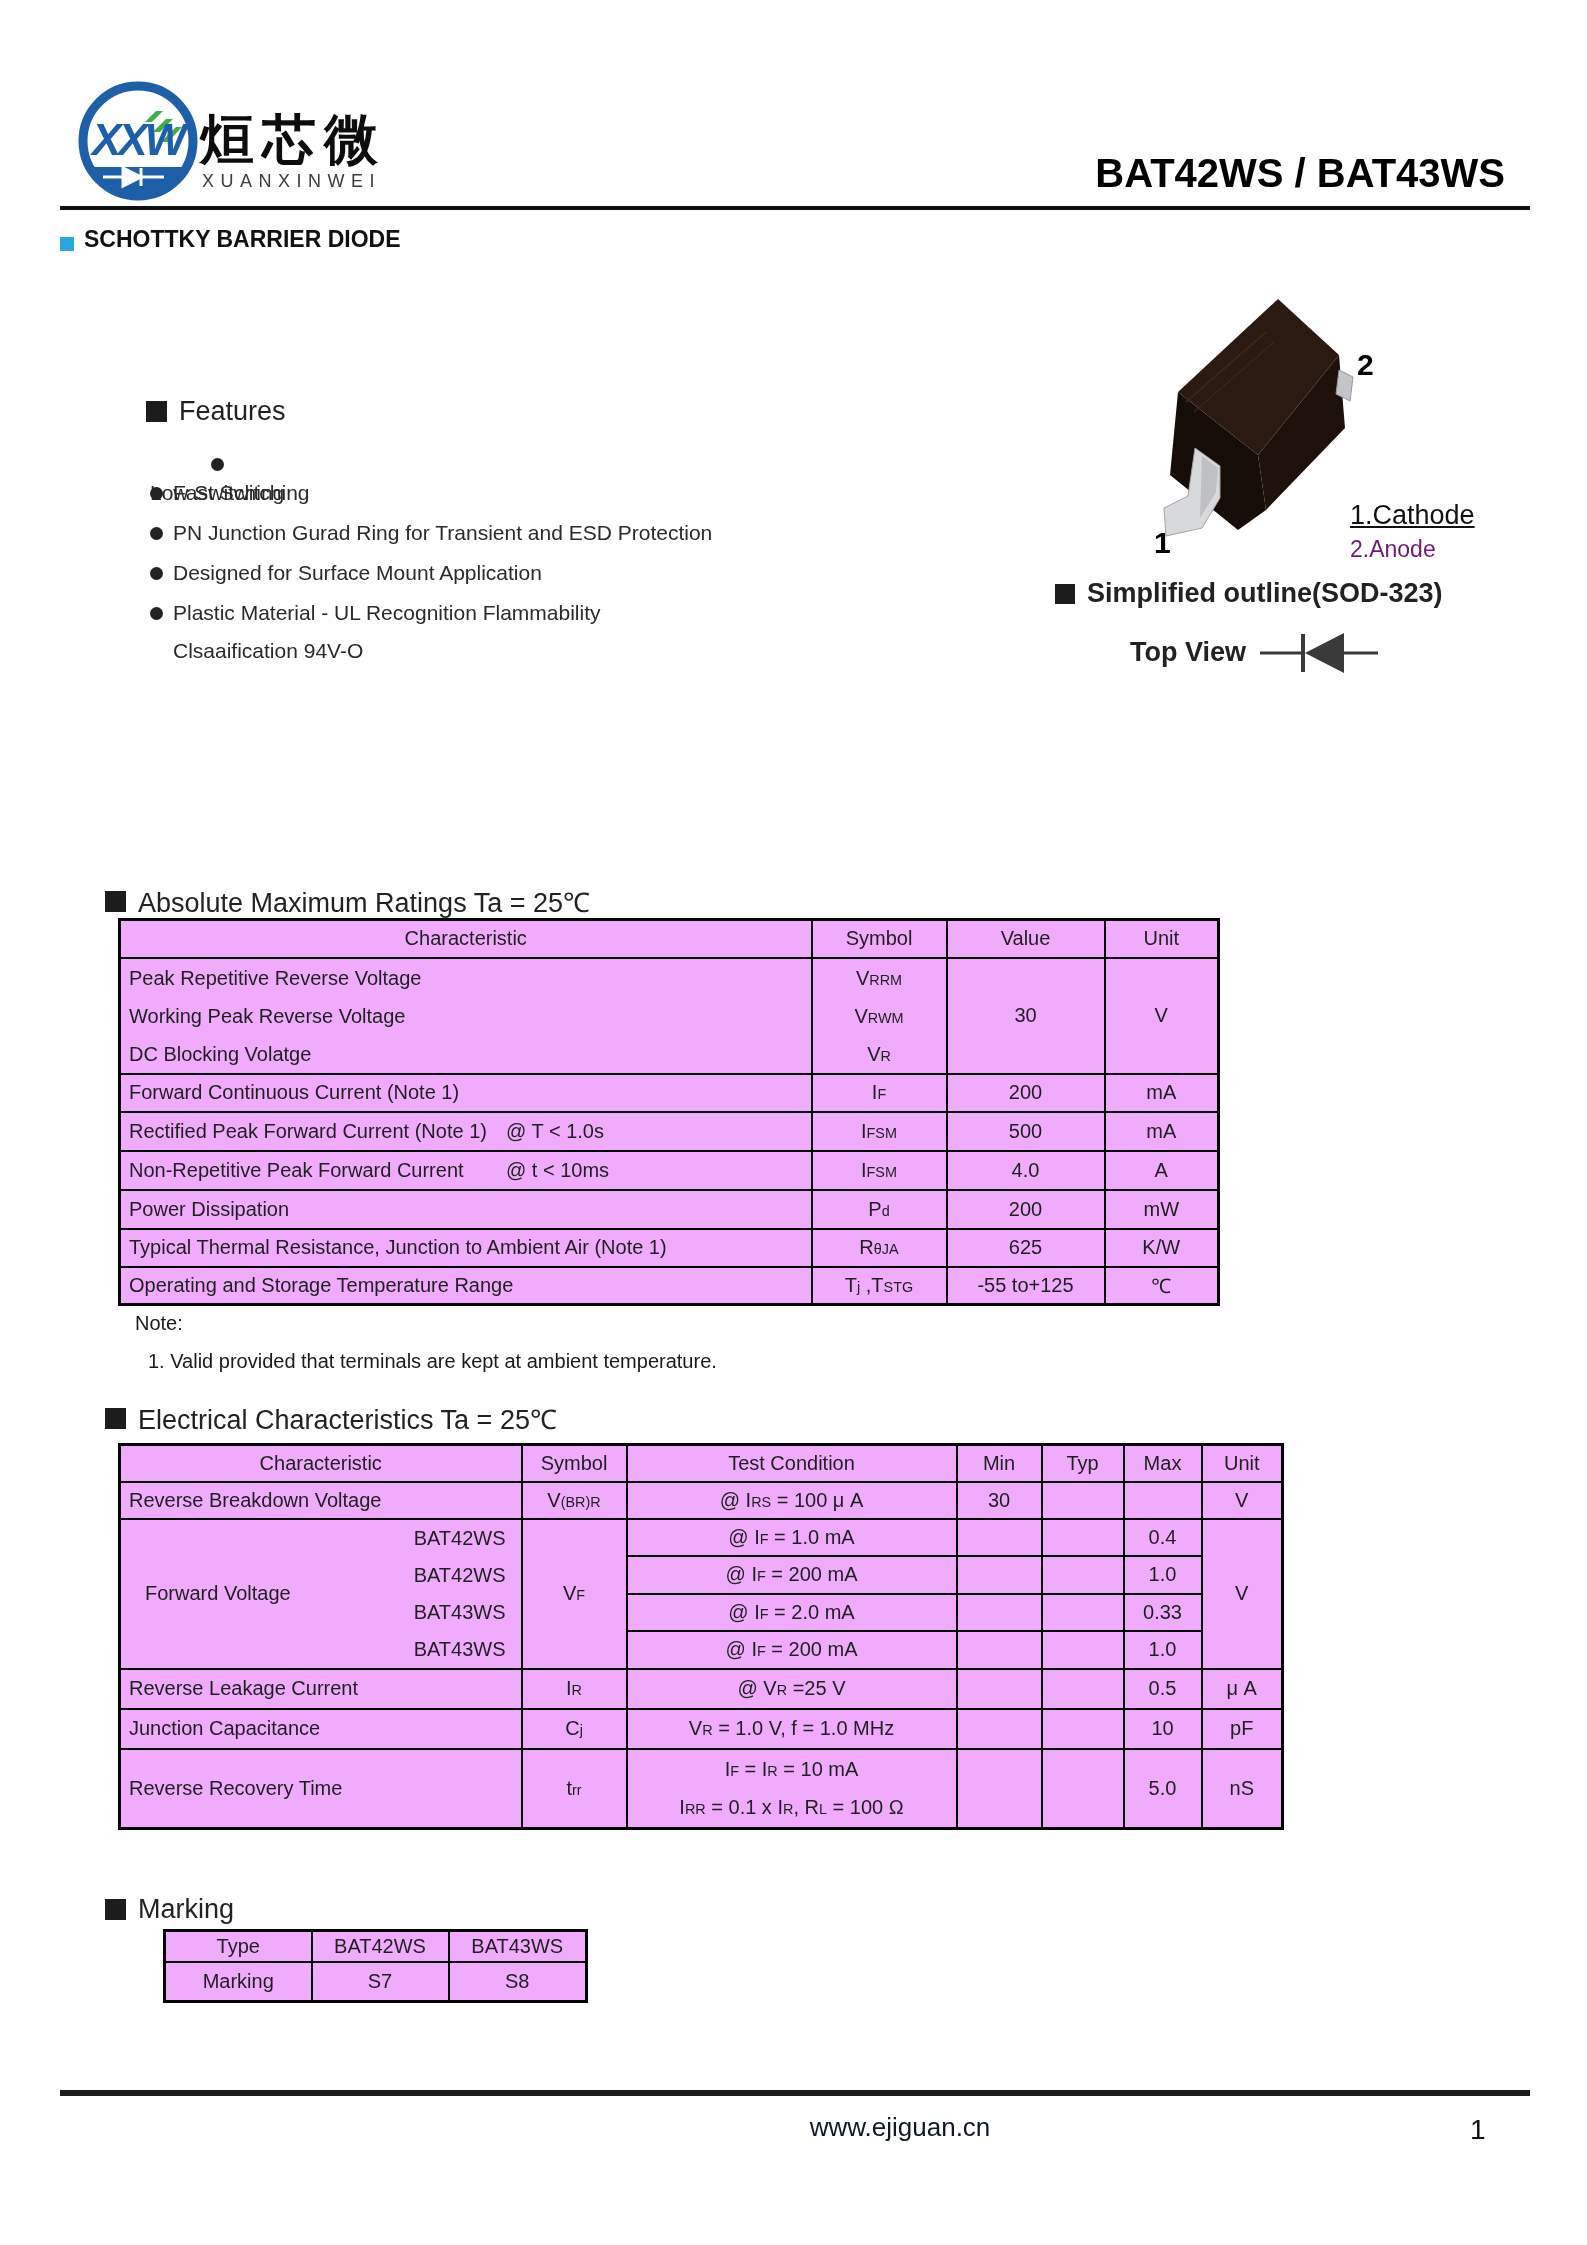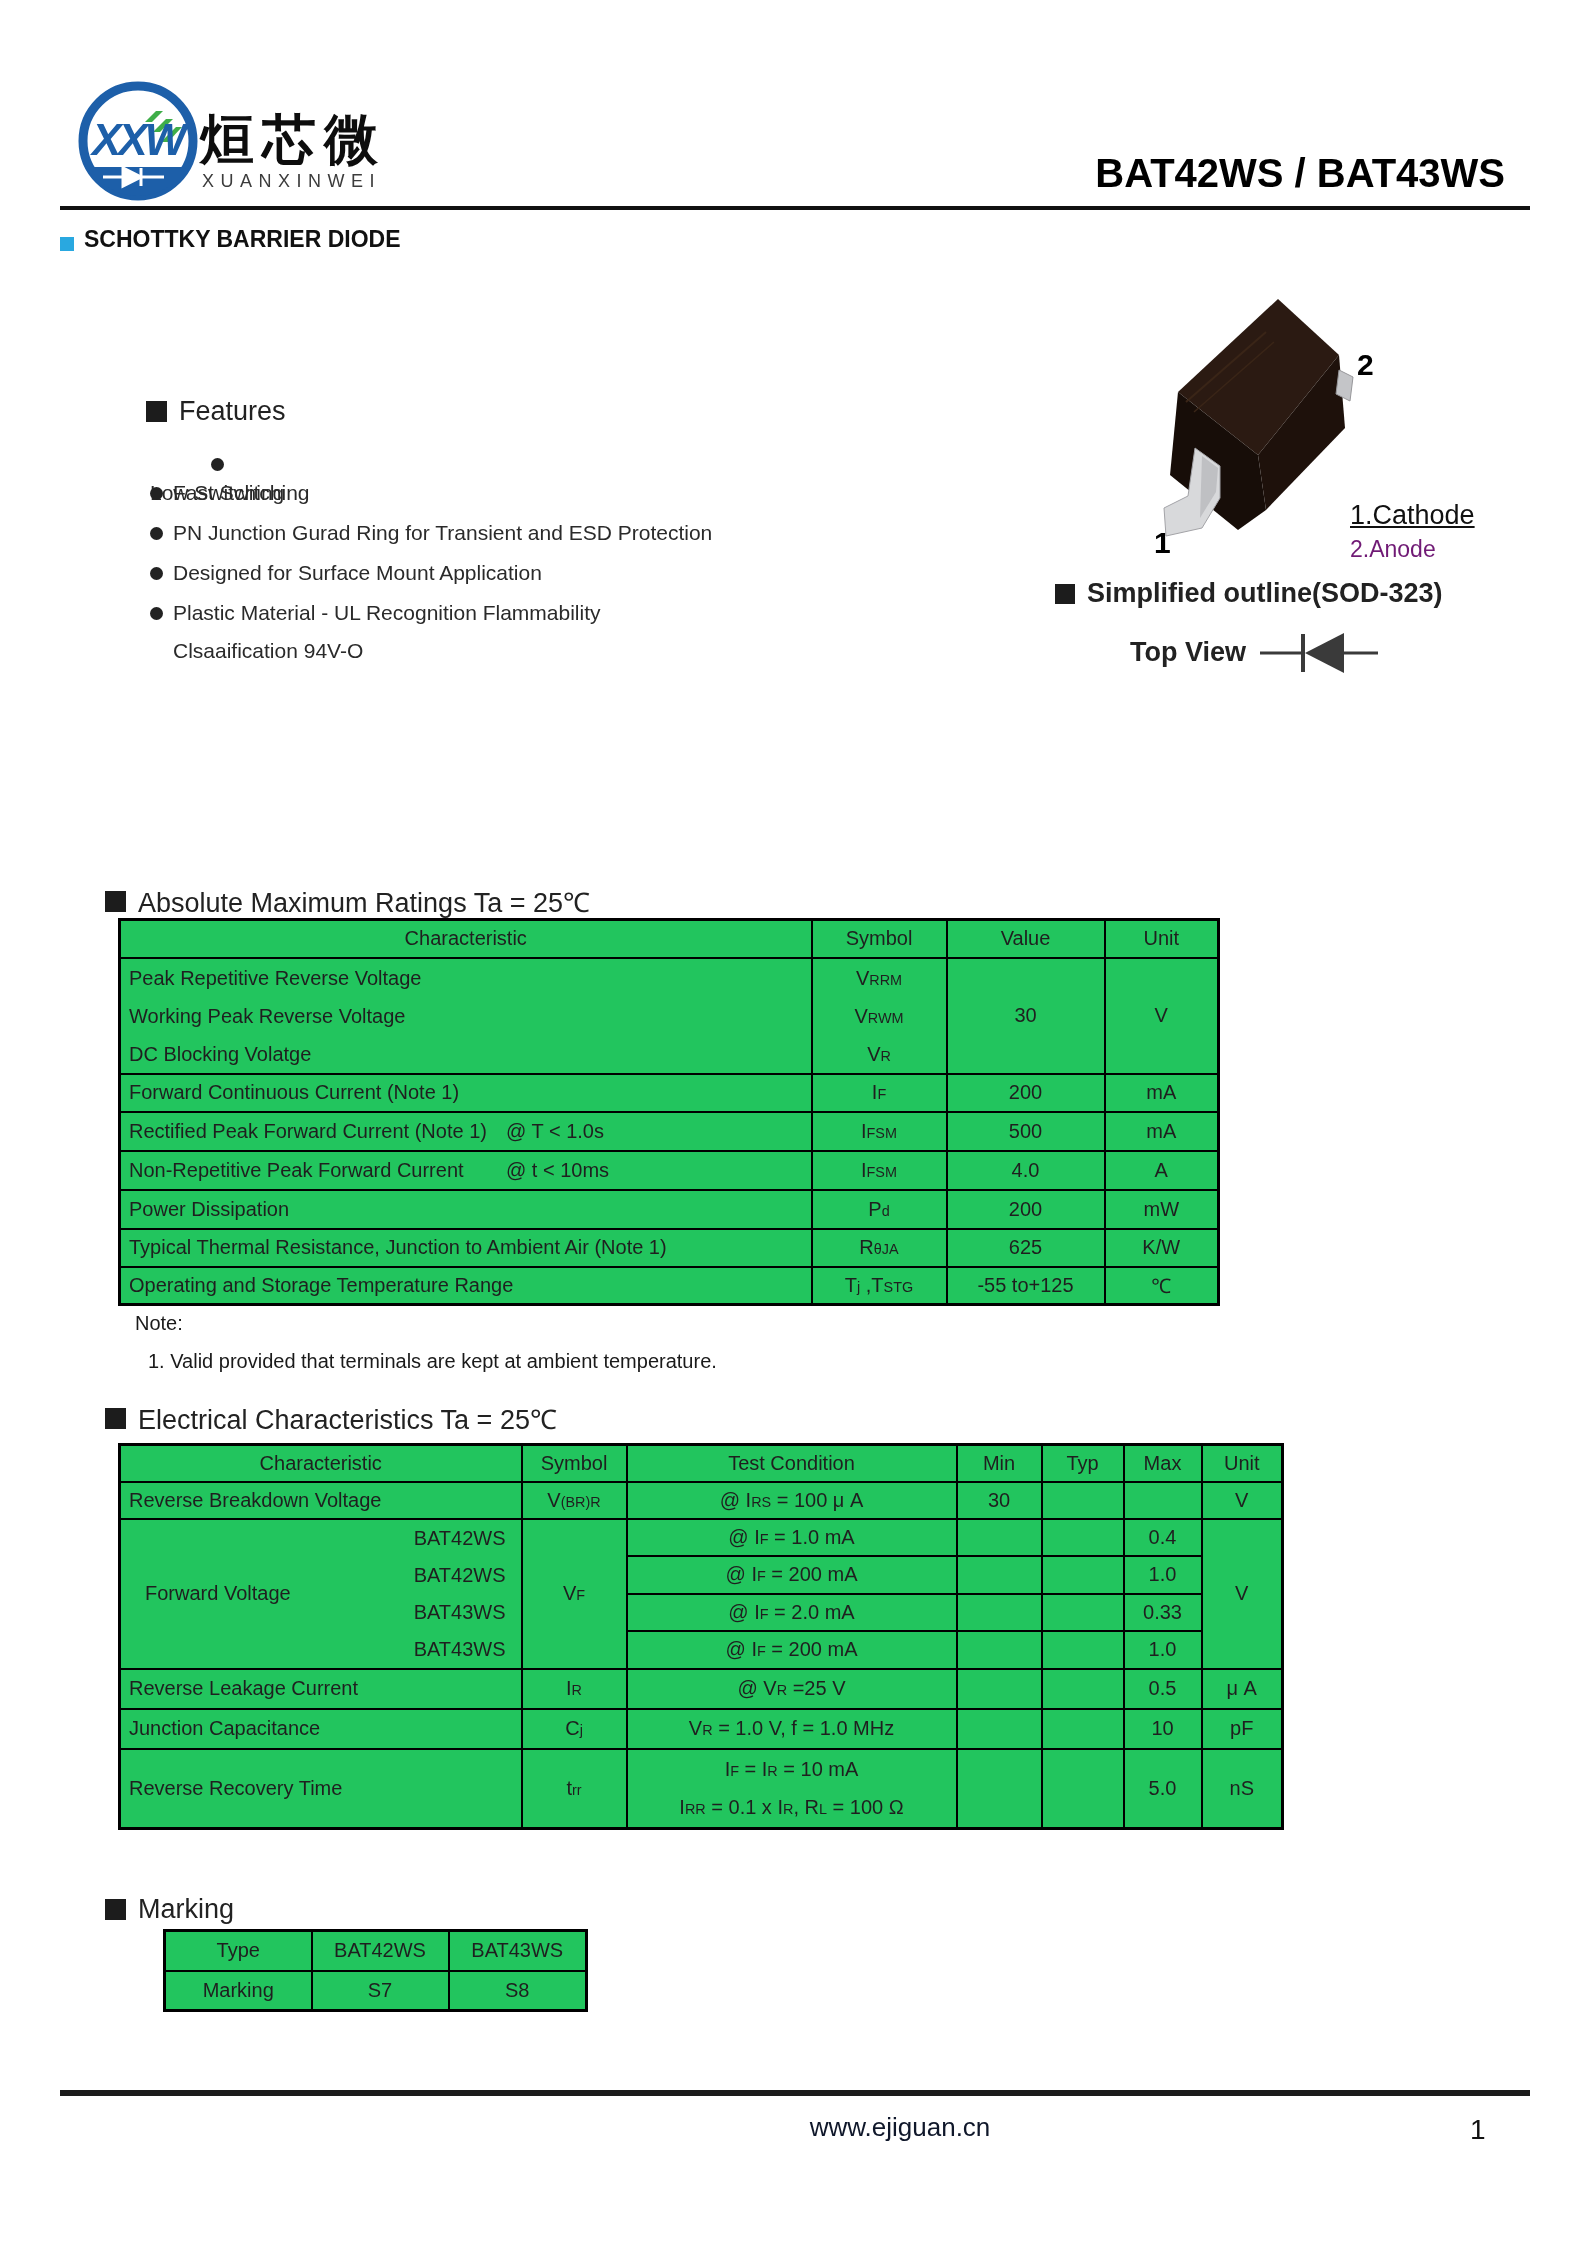--- a/index.html
+++ b/index.html
@@ -16,21 +16,21 @@
   
   .sec-head { display:flex; align-items:center; gap:12px; }
   .sq { width:21px; height:21px; background:#1c1c1c; flex:0 0 auto; }
   .sec-title { font-size:27px; color:#222; }
 
   
   .feat { display:flex; align-items:center; gap:10px; font-size:21px; color:#2a2a2a; }
   .dot { width:13px; height:13px; border-radius:50%; background:#222; flex:0 0 auto; }
 
   
-  table.tbl { border-collapse:collapse; table-layout:fixed; position:absolute; background:#22c55e; }
+  table.tbl { border-collapse:collapse; table-layout:fixed; position:absolute; background:#f0abfc; }
   table.tbl td { border:2px solid #000; font-size:20px; color:#1f1f1f; overflow:hidden; vertical-align:middle; }
   table.tbl { border:3px solid #000; }
   td.c { text-align:center; }
   td.charcell { text-align:left; padding-left:8px; }
   td.rel { position:relative; }
   .cond { position:absolute; left:385px; top:0; height:100%; display:flex; align-items:center; }
   .l3 { height:38px; line-height:38px; }
   .fvwrap { display:flex; justify-content:space-between; align-items:center; height:100%; }
   .fvlab { padding-left:24px; }
   .fvvars { text-align:right; padding-right:15px; }
@@ -312,21 +312,21 @@
   <span class="sec-title">Marking</span>
 </div>
 
 <table class="tbl" style="left:163px; top:1929px; width:422px;">
   <colgroup>
       <col style="width:147px">
       <col style="width:137px">
       <col style="width:138px">
     </colgroup>
   <tbody>
-      <tr style="height:40px">
+      <tr style="height:31px">
     <td class="c">Type</td>
     <td class="c">BAT42WS</td>
     <td class="c">BAT43WS</td>
   </tr>
   <tr style="height:40px">
     <td class="c">Marking</td>
     <td class="c">S7</td>
     <td class="c">S8</td>
   </tr>
 </tbody>

